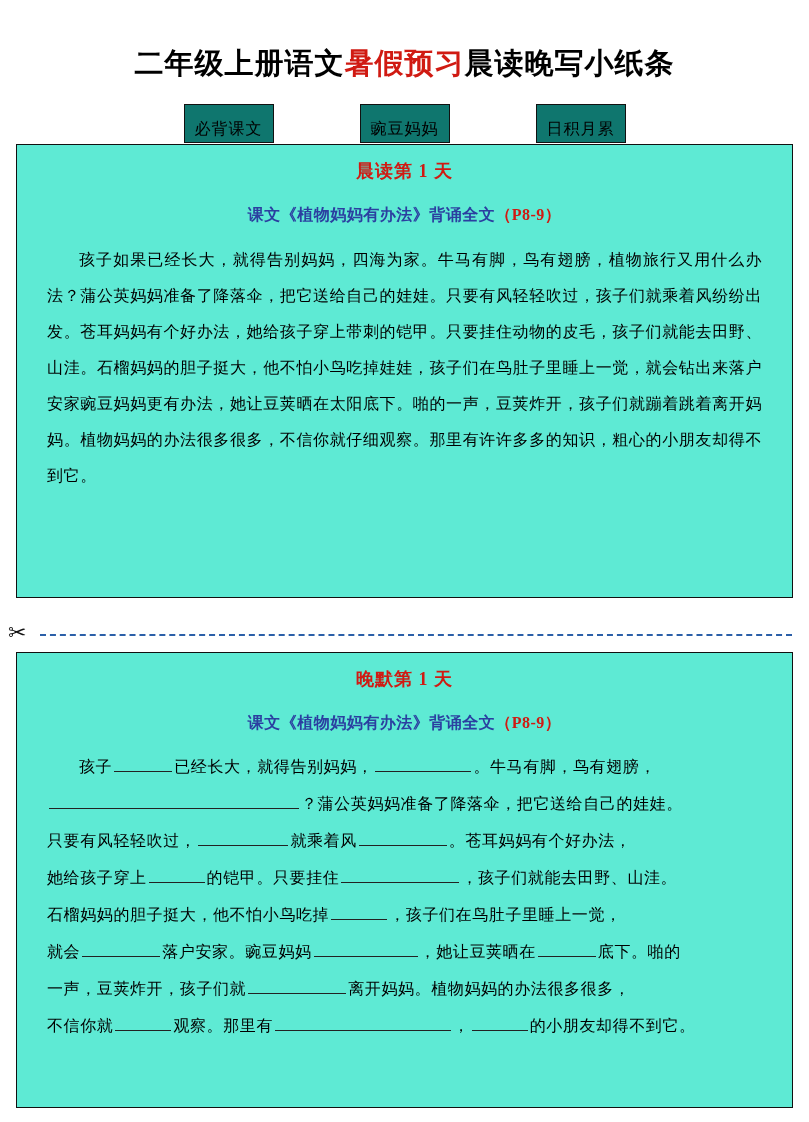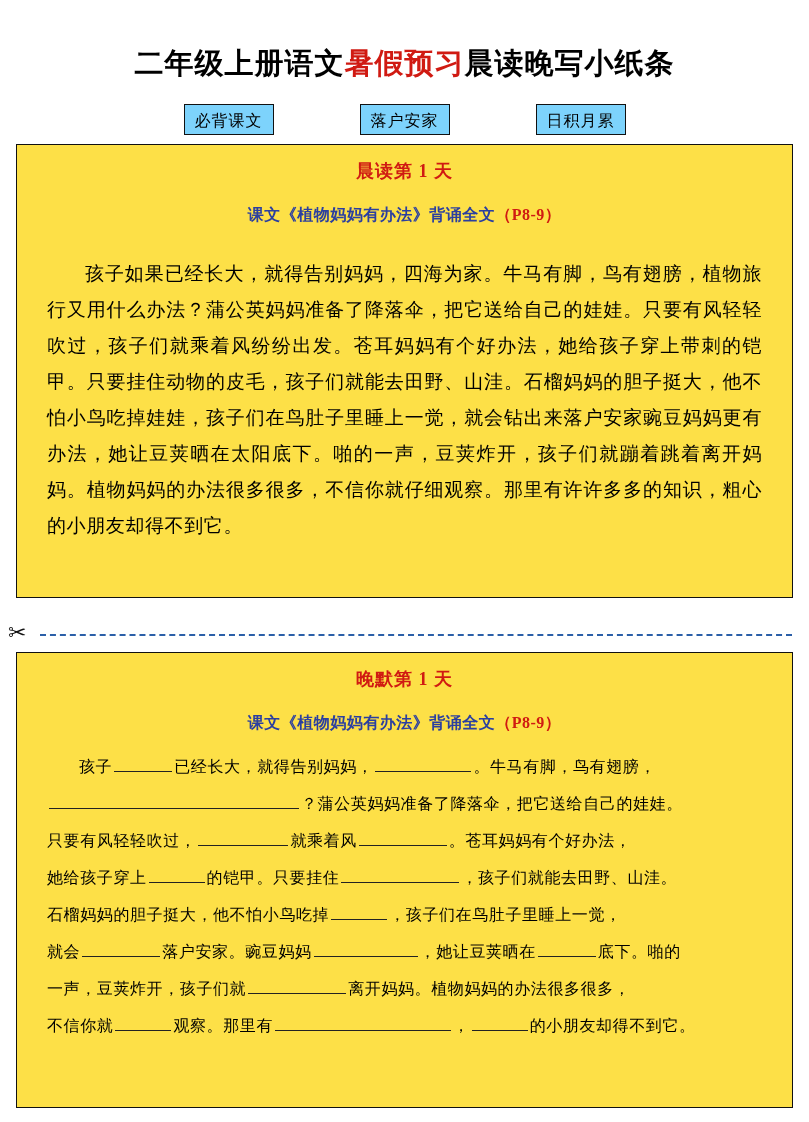--- a/index.html
+++ b/index.html
@@ -42,34 +42,34 @@
   
   .tag-row {
     margin-top: 20px;
     display: flex;
     justify-content: center;
     gap: 86px;
   }
   .tag {
     border: 1px solid #111;
     font-size: 16px;
-    padding: 8px 10px 5px 10px;
+    padding: 16px 10px 5px 10px;
     line-height: 1;
     letter-spacing: 1px;
-    background: #7dd3fc;
+    background: #0f766e;
   }
 
   
   .panel {
     position: absolute;
     left: 16px;
     width: 777px;
     border: 1px solid #111;
     box-sizing: border-box;
-    background: #fde047;
+    background: #5eead4;
   }
   #panel-morning {
     top: 144px;
     height: 454px;
   }
   #panel-evening {
     top: 652px;
     height: 456px;
   }
 
@@ -88,22 +88,22 @@
     color: #2b3fa0;
     margin-top: 22px;
     letter-spacing: 0.5px;
   }
   .panel-subtitle .pg {
     color: #d01a12;
     font-weight: bold;
   }
 
   .body-text {
-    margin: 30px 30px 0 30px;
-    font-size: 19px;
+    margin: 16px 30px 0 30px;
+    font-size: 16px;
     line-height: 36px;
     text-align: justify;
     text-justify: inter-ideograph;
     text-indent: 2em;
     letter-spacing: 0.6px;
   }
 
   .fill-text {
     margin: 14px 30px 0 30px;
     font-size: 16px;
@@ -149,21 +149,21 @@
 <body>
 
 <div class="page">
 
   <div class="title">
     <span>二年级上册语文</span><span class="red">暑假预习</span><span>晨读晚写小纸条</span>
   </div>
 
   <div class="tag-row">
     <div class="tag">必背课文</div>
-    <div class="tag">落户安家</div>
+    <div class="tag">豌豆妈妈</div>
     <div class="tag">日积月累</div>
   </div>
 
   <div class="panel" id="panel-morning">
     <div class="panel-title">晨读第 1 天</div>
     <div class="panel-subtitle">
       <span>课文《植物妈妈有办法》背诵全文</span><span class="pg">（P8-9）</span>
     </div>
     <div class="body-text">孩子如果已经长大，就得告别妈妈，四海为家。牛马有脚，鸟有翅膀，植物旅行又用什么办法？蒲公英妈妈准备了降落伞，把它送给自己的娃娃。只要有风轻轻吹过，孩子们就乘着风纷纷出发。苍耳妈妈有个好办法，她给孩子穿上带刺的铠甲。只要挂住动物的皮毛，孩子们就能去田野、山洼。石榴妈妈的胆子挺大，他不怕小鸟吃掉娃娃，孩子们在鸟肚子里睡上一觉，就会钻出来落户安家豌豆妈妈更有办法，她让豆荚晒在太阳底下。啪的一声，豆荚炸开，孩子们就蹦着跳着离开妈妈。植物妈妈的办法很多很多，不信你就仔细观察。那里有许许多多的知识，粗心的小朋友却得不到它。</div>
   </div>

